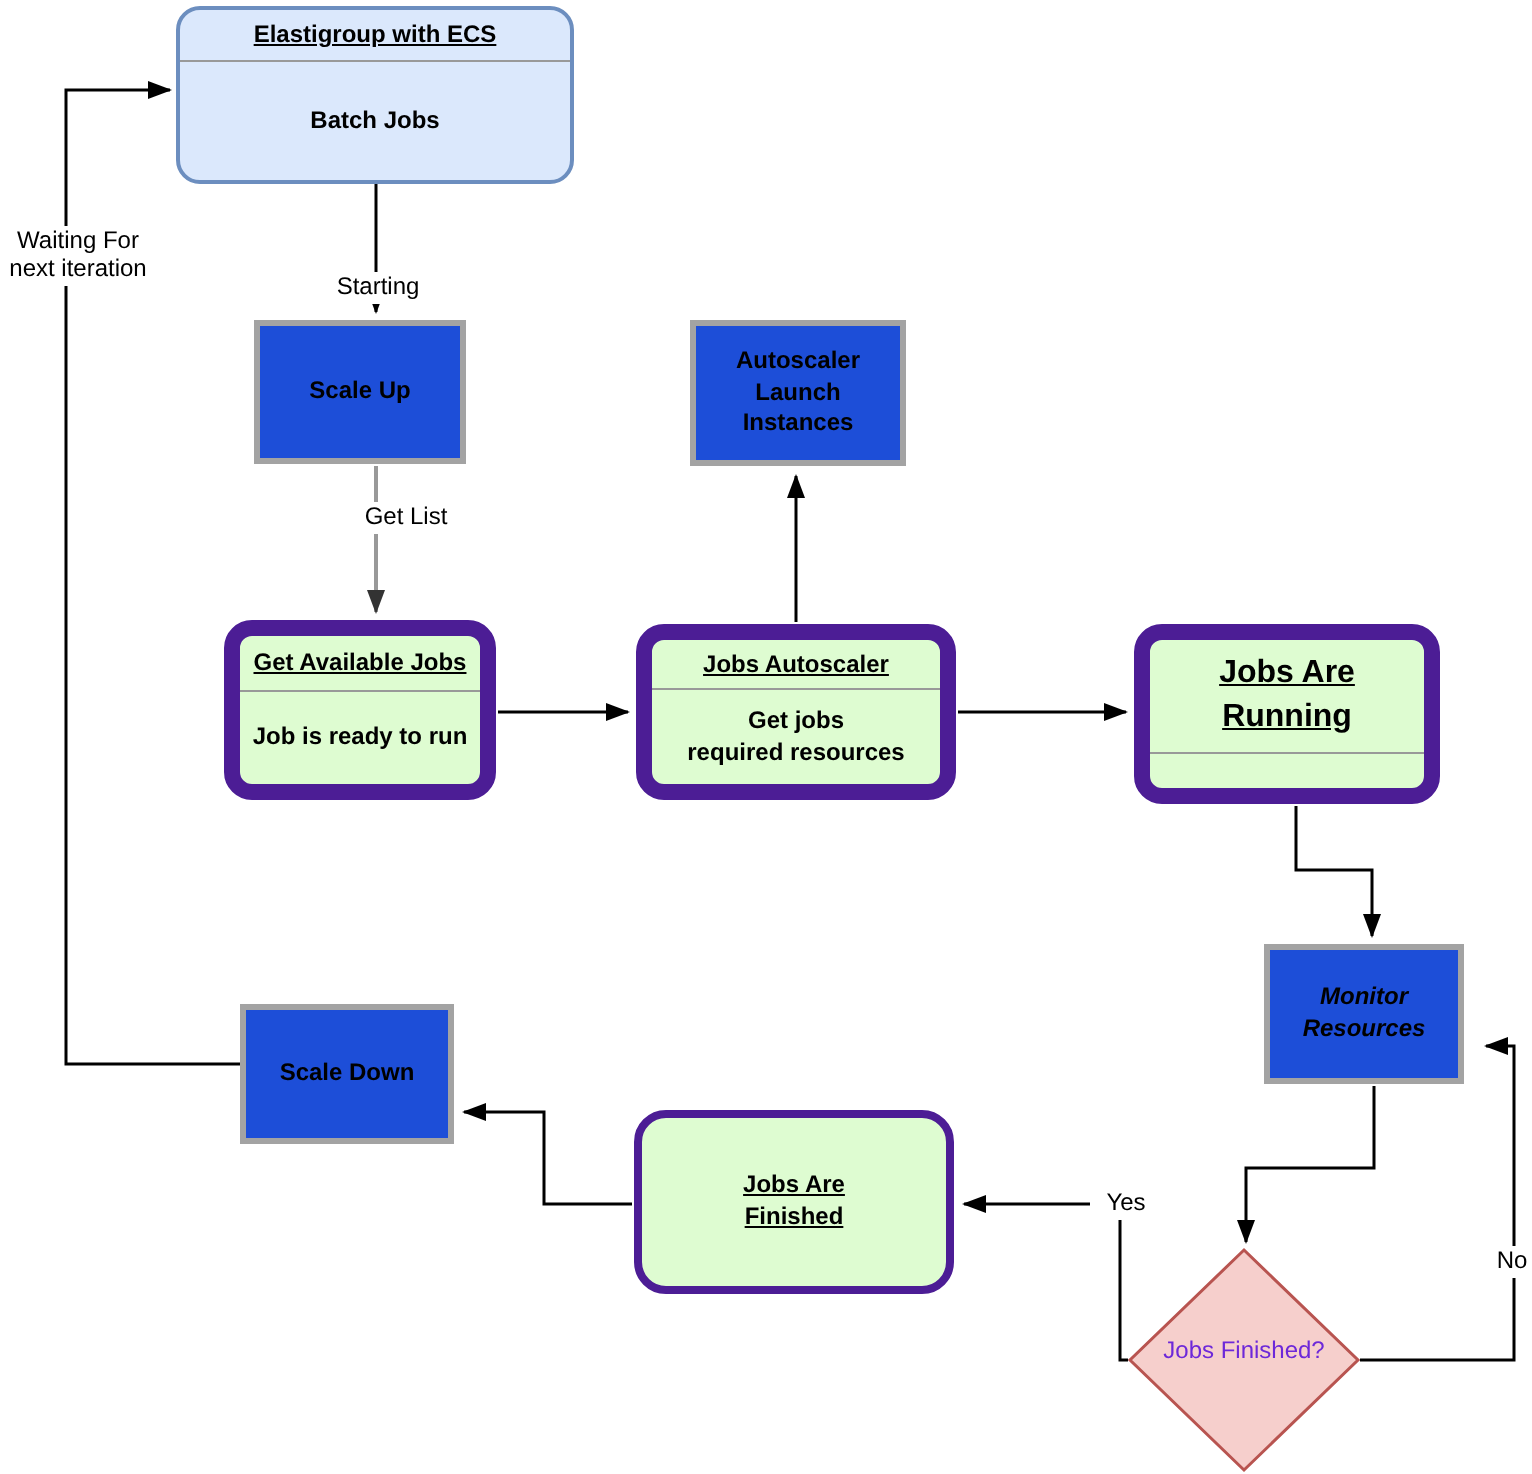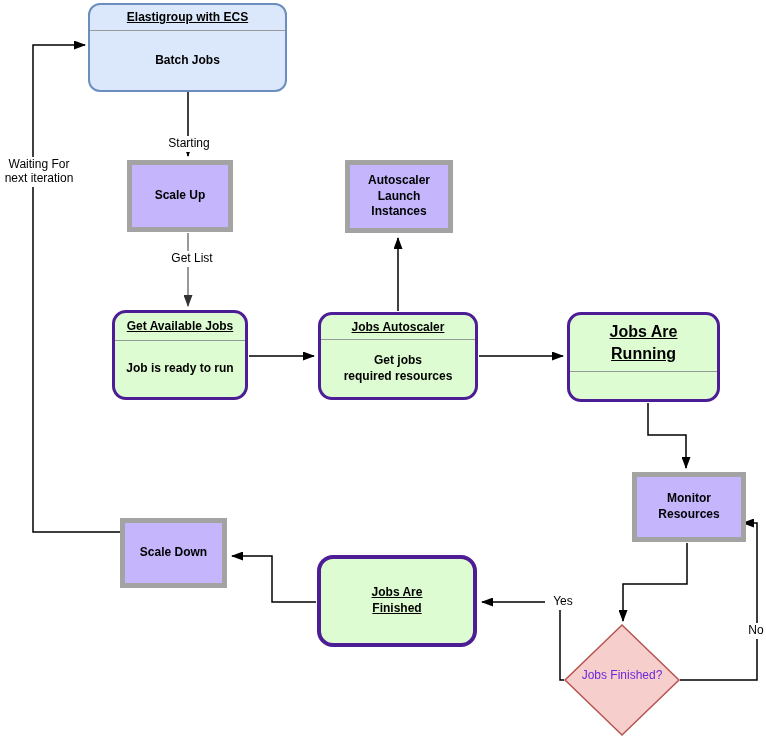--- a/index.html
+++ b/index.html
@@ -3,22 +3,22 @@
 <meta charset="utf-8">
 <style>
   html,body{margin:0;padding:0;background:#ffffff;}
   #canvas{
     position:relative;width:766px;height:737px;background:#ffffff;
     font-family:"Liberation Sans",sans-serif;overflow:hidden;
   }
   #edges{position:absolute;left:0;top:0;width:766px;height:737px;}
   .node{position:absolute;box-sizing:border-box;display:flex;flex-direction:column;}
   .blue{background:#dbe8fc;border:2px solid #6c8ebf;border-radius:12px;}
-  .yellow{background:#c4b5fd;border:5px solid #a3a3a3;}
-  .green{background:#defcd1;border:3px solid #4c1d95;border-radius:14px;}
+  .yellow{background:#1d4ed8;border:3px solid #a3a3a3;}
+  .green{background:#defcd1;border:8px solid #4c1d95;border-radius:14px;}
   .green.thick{border-width:4px;border-radius:16px;}
   .node-title{
     display:flex;align-items:center;justify-content:center;text-align:center;
     font-weight:bold;font-size:12px;color:#000;text-decoration:underline;
     border-bottom:1px solid #999999;white-space:pre-line;line-height:1.25;
   }
   .node-body{
     flex:1;display:flex;align-items:center;justify-content:center;text-align:center;
     font-weight:bold;font-size:12px;color:#000;white-space:pre-line;line-height:1.3;
   }
@@ -101,36 +101,36 @@
     <div class="node-body">Get jobs
 required resources</div>
   </div>
 
   <div class="node green" style="left:567px;top:312px;width:153px;height:90px;">
     <div class="node-title big" style="height:56px;">Jobs Are
 Running</div>
     <div class="node-body"></div>
   </div>
 
-  <div class="node yellow" style="left:632px;top:472px;width:114px;height:70px;">
+  <div class="node yellow" style="left:632px;top:472px;width:100px;height:70px;font-style:italic;">
     <div class="center-label">Monitor
 Resources</div>
   </div>
 
   <div class="node green thick" style="left:317px;top:555px;width:160px;height:92px;">
     <div class="center-label big" style="text-decoration:underline;">Jobs Are
 Finished</div>
   </div>
 
-  <div class="node yellow" style="left:120px;top:518px;width:107px;height:70px;">
+  <div class="node yellow" style="left:120px;top:502px;width:107px;height:70px;">
     <div class="center-label">Scale Down</div>
   </div>
 
   <div class="diamond-label">Jobs Finished?</div>
 
-  <div class="edge-label" style="left:0px;top:113px;width:74px;margin-top:44px;">Waiting For
+  <div class="edge-label" style="left:0px;top:113px;width:74px;">Waiting For
 next iteration</div>
   <div class="edge-label" style="left:156px;top:136px;width:62px;">Starting</div>
-  <div class="edge-label" style="left:161px;top:251px;width:58px;">Get List</div>
+  <div class="edge-label" style="left:172px;top:251px;width:58px;">Get List</div>
   <div class="edge-label" style="left:545px;top:594px;width:32px;">Yes</div>
   <div class="edge-label" style="left:742px;top:623px;width:24px;">No</div>
 
 </div>
 
 </body></html>

